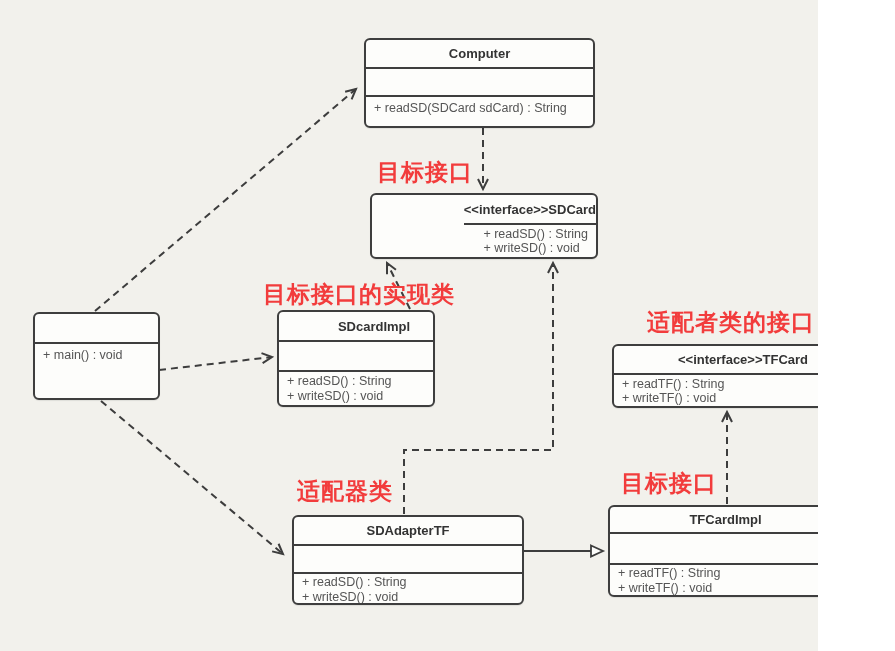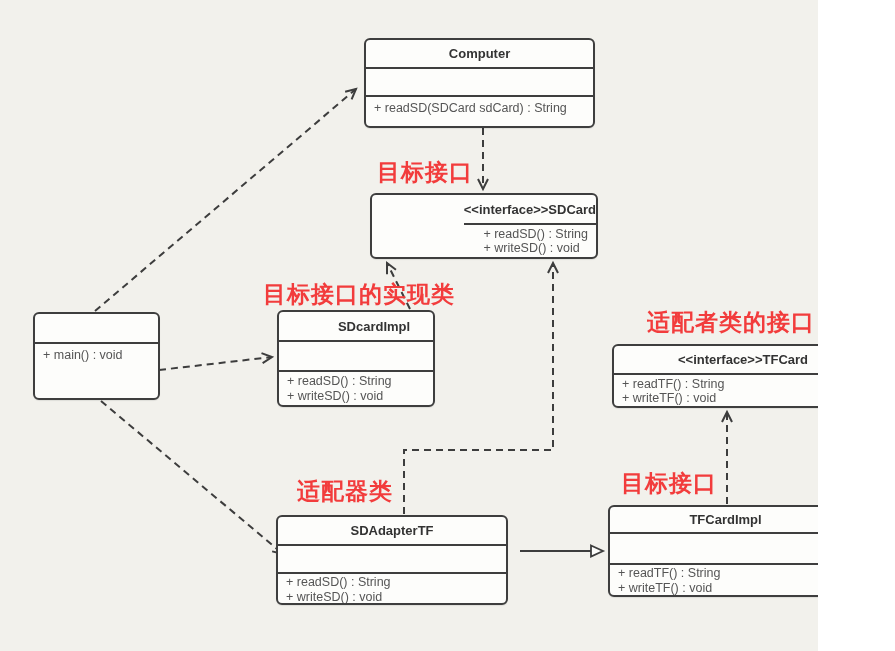--- a/index.html
+++ b/index.html
@@ -126,21 +126,21 @@
   </div>
 
   <div class="uml-box" style="left:612px;top:344px;width:231px;height:64px;">
     <div class="uml-title" style="height:29px;padding-left:31px;">&lt;&lt;interface&gt;&gt;TFCard</div>
     <div class="uml-methods" style="padding-top:2px;line-height:14px;">
       <div>+ readTF() : String</div>
       <div>+ writeTF() : void</div>
     </div>
   </div>
 
-  <div class="uml-box" style="left:276px;top:515px;width:232px;height:90px;justify-content:space-between;">
+  <div class="uml-box" style="left:292px;top:515px;width:232px;height:90px;justify-content:space-between;">
     <div class="uml-title" style="height:29px;">SDAdapterTF</div>
     <div class="uml-attrs" style="height:28px;"></div>
     <div class="uml-methods" style="padding-top:1px;">
       <div>+ readSD() : String</div>
       <div>+ writeSD() : void</div>
     </div>
   </div>
 
   <div class="uml-box" style="left:608px;top:505px;width:235px;height:92px;">
     <div class="uml-title" style="height:27px;">TFCardImpl</div>

